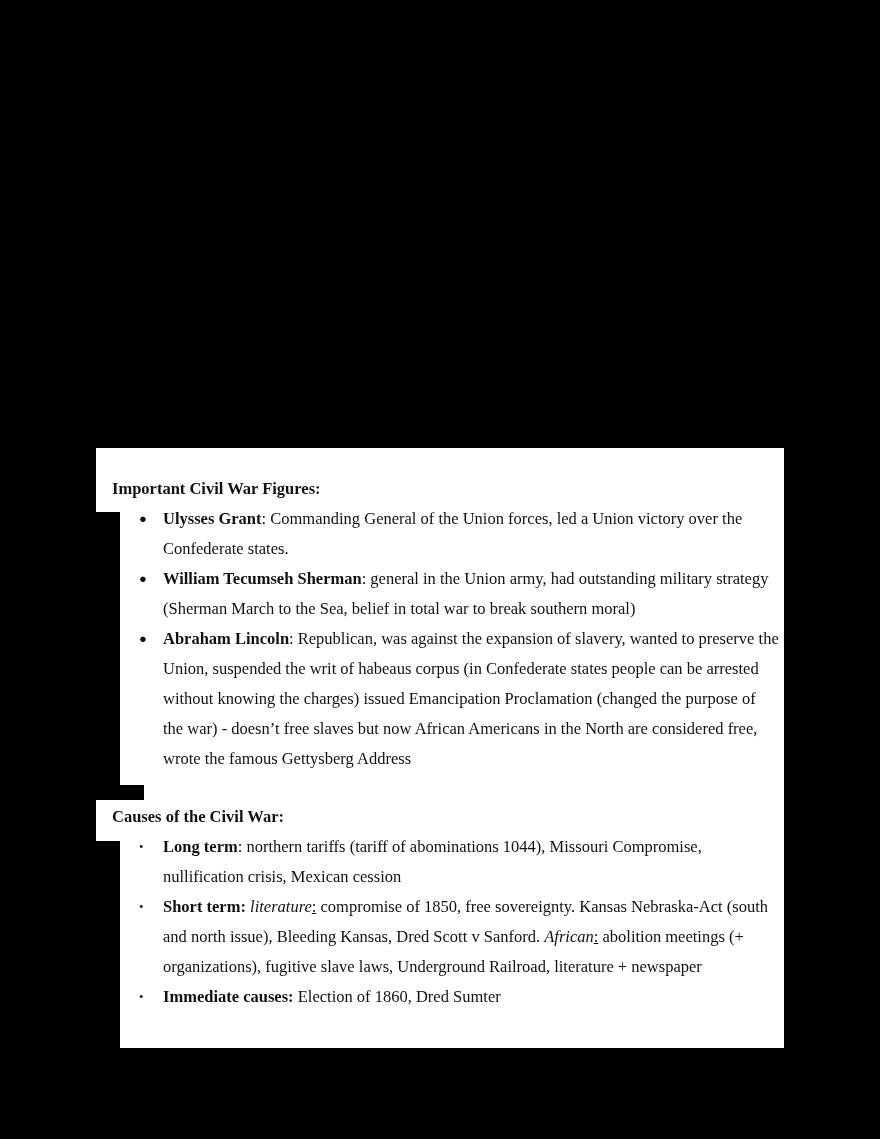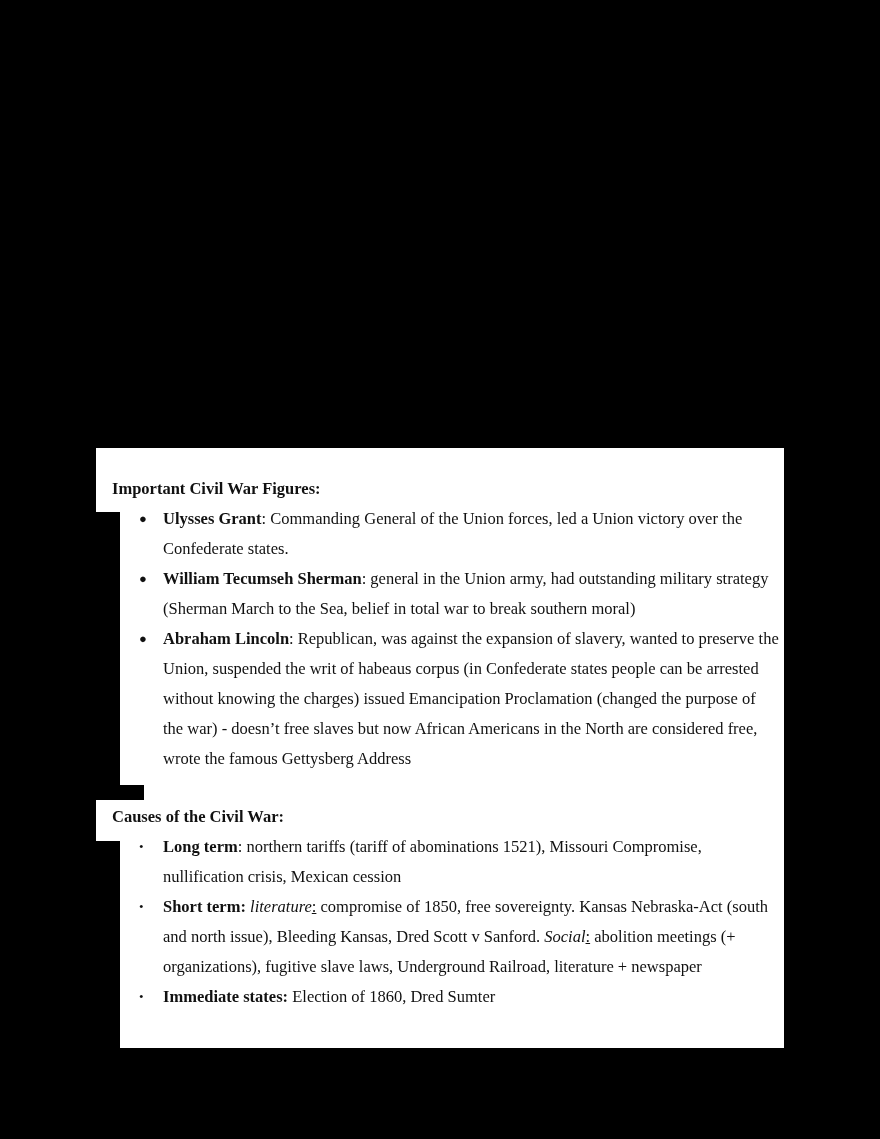--- a/index.html
+++ b/index.html
@@ -64,26 +64,26 @@
     <li class="item">
       <span class="bullet">●</span>
       <span class="term">Abraham Lincoln</span><span>: Republican, was against the expansion of slavery, wanted to preserve the Union, suspended the writ of habeaus corpus (in Confederate states people can be arrested without knowing the charges) issued Emancipation Proclamation (changed the purpose of the war) - doesn’t free slaves but now African Americans in the North are considered free, wrote the famous Gettysberg Address</span>
     </li>
   </ul>
 
   <h2 class="heading" style="top:807px;">Causes of the Civil War:</h2>
   <ul class="list" style="top:832px;">
     <li class="item">
       <span class="bullet">•</span>
-      <span class="term">Long term</span><span>: northern tariffs (tariff of abominations 1521), Missouri Compromise, nullification crisis, Mexican cession</span>
+      <span class="term">Long term</span><span>: northern tariffs (tariff of abominations 1044), Missouri Compromise, nullification crisis, Mexican cession</span>
     </li>
     <li class="item">
       <span class="bullet">•</span>
       <span class="term">Short term:</span>
-      <span class="ital">literature</span><span class="ul-colon">:</span><span> compromise of 1850, free sovereignty. Kansas Nebraska-Act (south and north issue), Bleeding Kansas, Dred Scott v Sanford. </span><span class="ital">Social</span><span class="ul-colon">:</span><span> abolition meetings (+ organizations), fugitive slave laws, Underground Railroad, literature + newspaper</span>
+      <span class="ital">literature</span><span class="ul-colon">:</span><span> compromise of 1850, free sovereignty. Kansas Nebraska-Act (south and north issue), Bleeding Kansas, Dred Scott v Sanford. </span><span class="ital">African</span><span class="ul-colon">:</span><span> abolition meetings (+ organizations), fugitive slave laws, Underground Railroad, literature + newspaper</span>
     </li>
     <li class="item">
       <span class="bullet">•</span>
-      <span class="term">Immediate states:</span><span> Election of 1860, Dred Sumter</span>
+      <span class="term">Immediate causes:</span><span> Election of 1860, Dred Sumter</span>
     </li>
   </ul>
 
 </div>
 
 </body></html>

